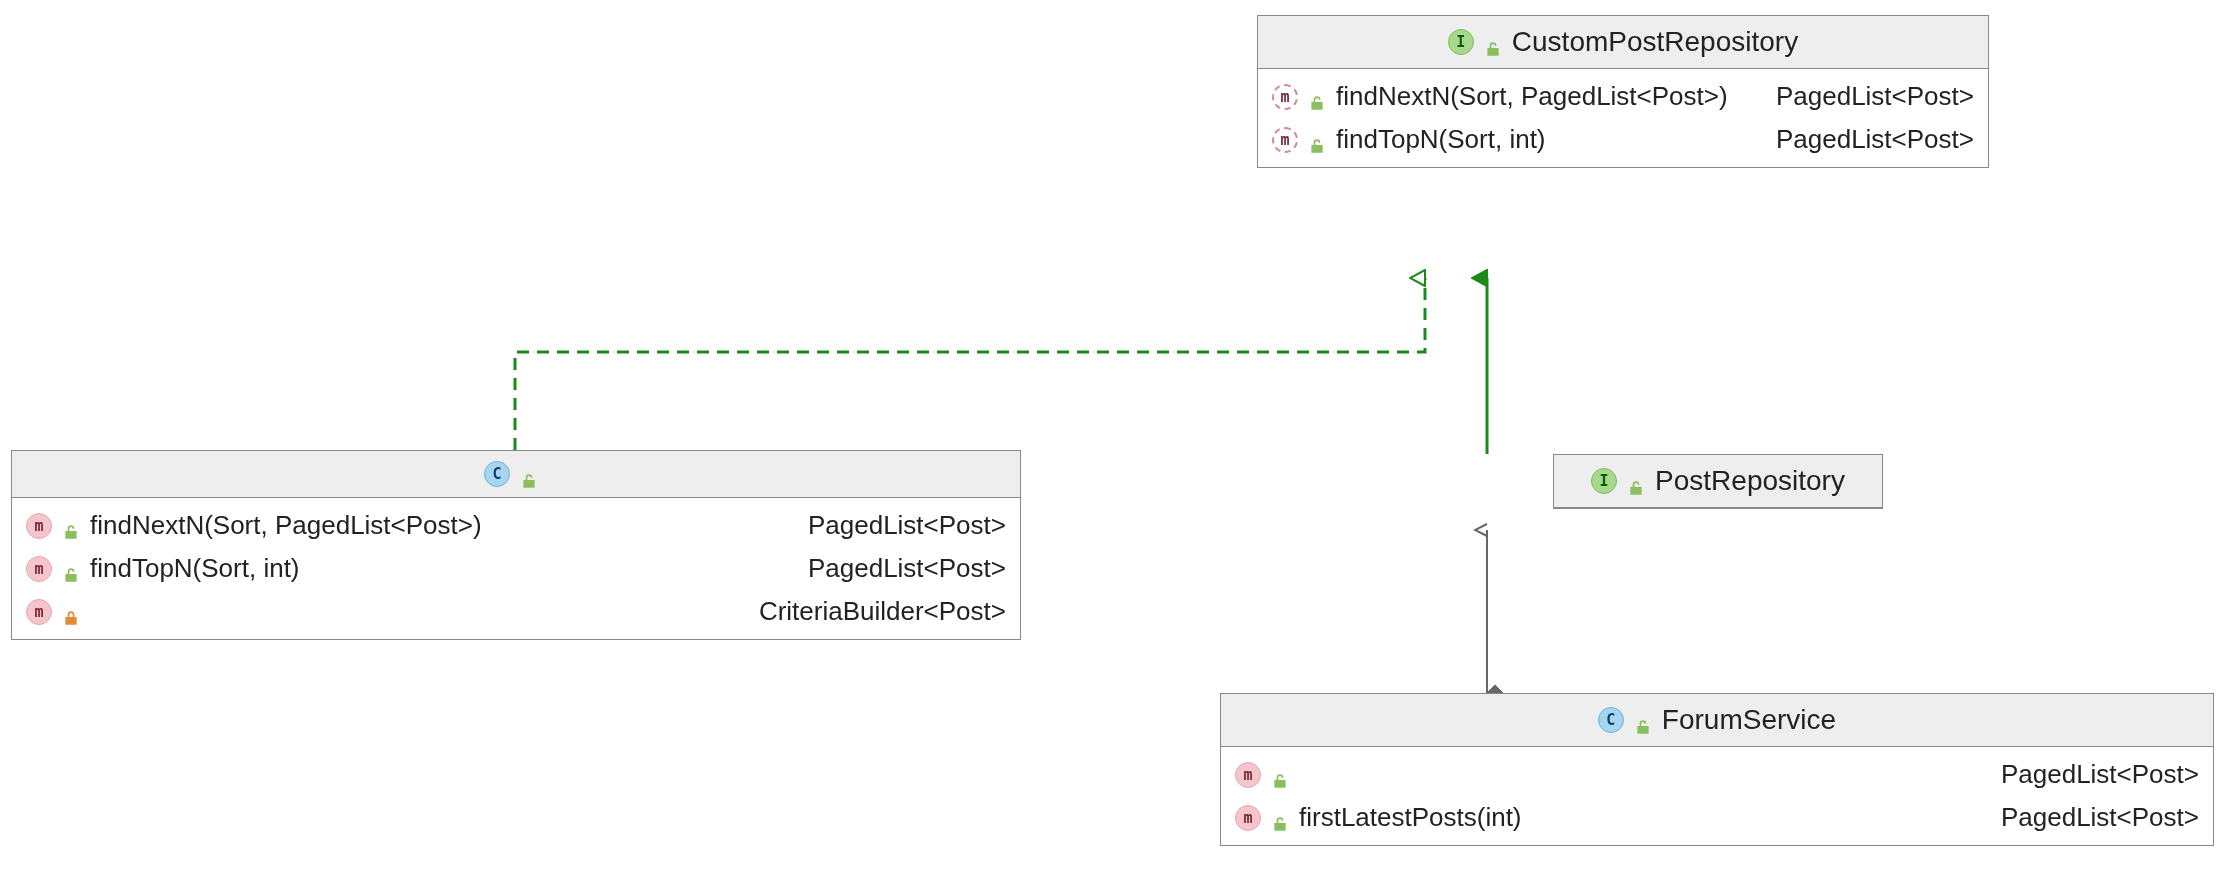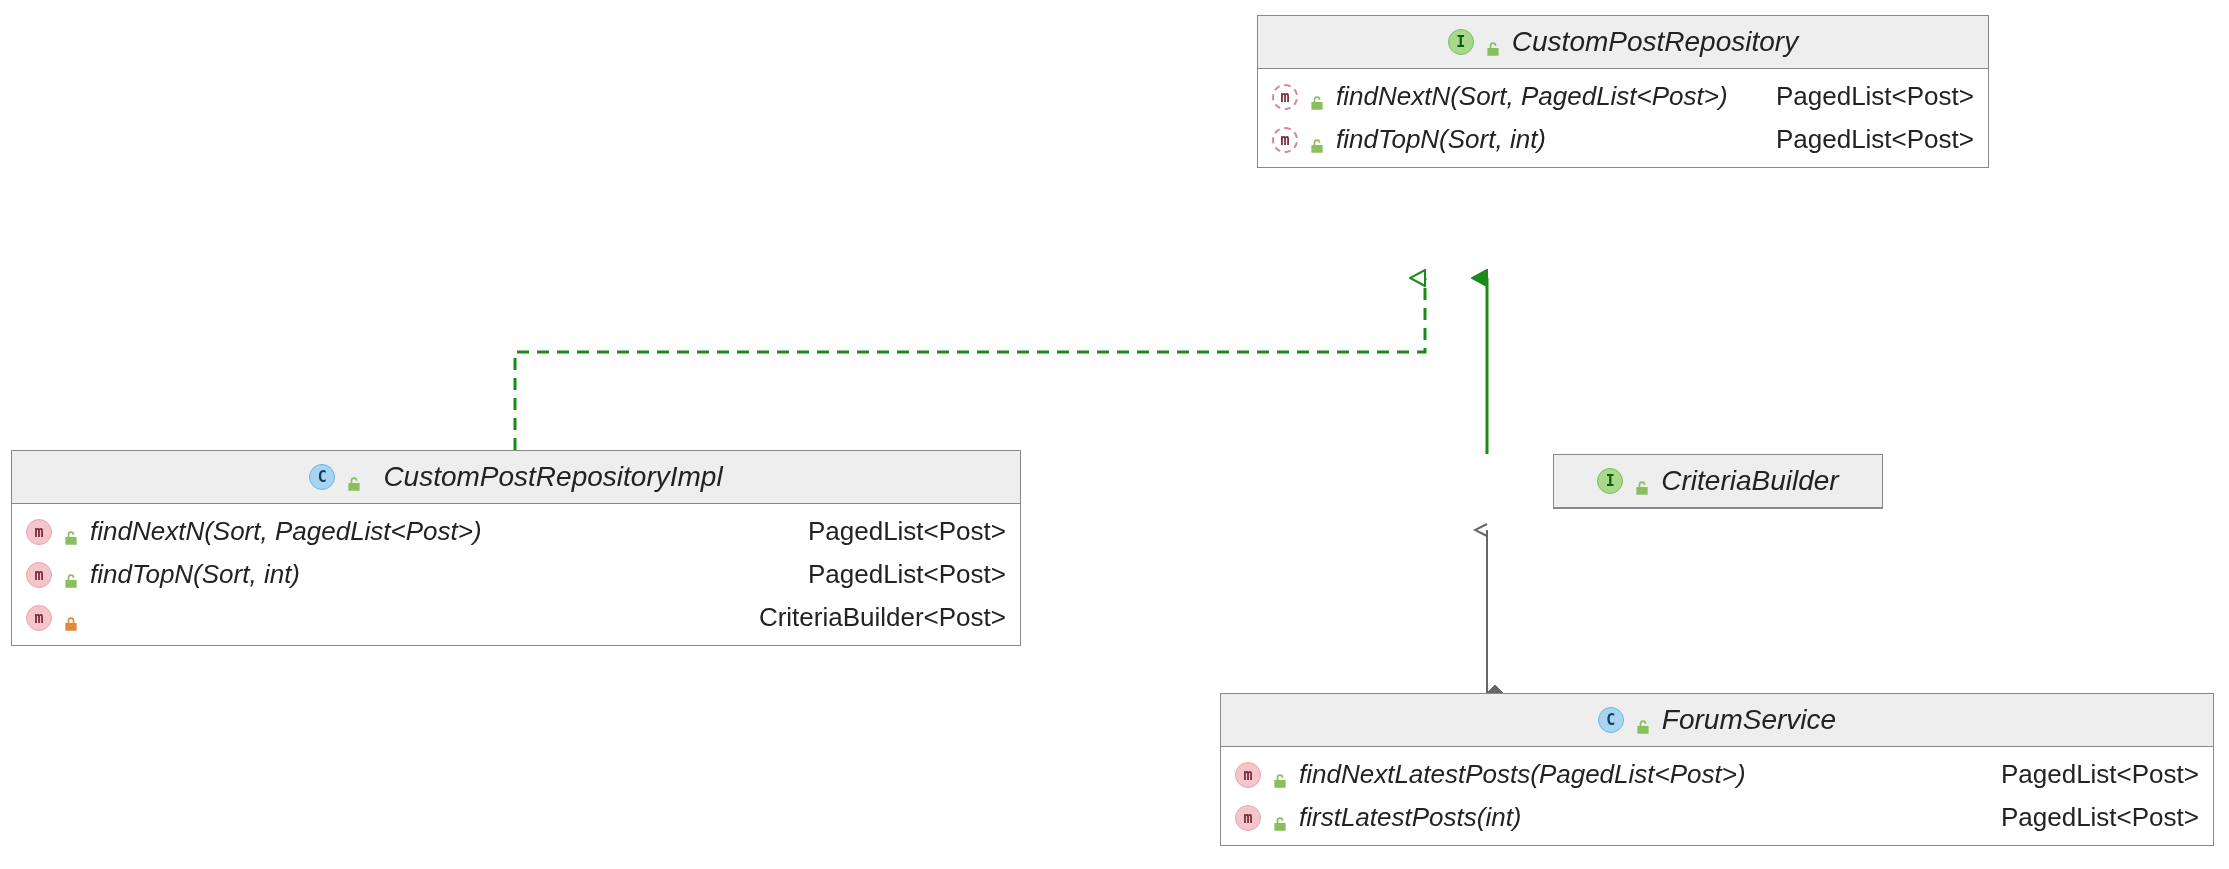--- a/index.html
+++ b/index.html
@@ -63,21 +63,21 @@
   .badge-interface { background: #a7d88c; color: #0b5c0b; border: 1px solid #7bbf5e; }
   .badge-class     { background: #a7d4f0; color: #0b3d5c; border: 1px solid #6bb6e0; }
   .badge-method    { background: #f5c5cc; color: #7a2a37; border: 1px solid #e7a6b0; }
   .badge-method-dashed { background: #fff; color: #7a2a37; border: 2px dashed #d48a96; }
   .unlock-icon, .lock-icon {
     display: inline-block;
     width: 18px;
     height: 18px;
   }
   .unlock-icon svg, .lock-icon svg { width: 100%; height: 100%; }
-  .name { white-space: nowrap; font-style: italic; }
+  .name { white-space: nowrap; }
   .ret  { white-space: nowrap; margin-left: 30px; }
   svg.arrows {
     position: absolute;
     top: 0; left: 0;
     width: 2229px;
     height: 869px;
     pointer-events: none;
   }
 </style>
 </head>
@@ -141,32 +141,31 @@
       </div>
     </div>
   </div>
 
   <div class="uml-box" style="left:1553px; top:454px; width:330px;">
     <div class="uml-header">
       <span class="icon-badge badge-interface">I</span>
       <span class="unlock-icon"><svg viewBox="0 0 16 16">
             <path d="M5 7V5a3 3 0 016 0h-1.5a1.5 1.5 0 00-3 0v2H13v7H3V7h2z" fill="#8bbf5e"></path>
           </svg></span>
-      <span class="name">CriteriaBuilder</span>
+      <span class="name">PostRepository</span>
     </div>
   </div>
 
   <div class="uml-box" style="left:11px; top:450px; width:1010px;">
     <div class="uml-header">
       <span class="icon-badge badge-class">C</span>
       <span class="unlock-icon"><svg viewBox="0 0 16 16">
             <path d="M5 7V5a3 3 0 016 0h-1.5a1.5 1.5 0 00-3 0v2H13v7H3V7h2z" fill="#8bbf5e"></path>
           </svg></span>
       <span class="name"></span>
-      <span class="name">CustomPostRepositoryImpl</span>
     </div>
     <div class="uml-body">
       <div class="uml-row">
         <span class="left">
           <span class="icon-badge badge-method">m</span>
           <span class="unlock-icon"><svg viewBox="0 0 16 16">
                 <path d="M5 7V5a3 3 0 016 0h-1.5a1.5 1.5 0 00-3 0v2H13v7H3V7h2z" fill="#8bbf5e"></path>
               </svg></span>
           <span class="name">findNextN(Sort, PagedList&lt;Post&gt;)</span>
         </span>
@@ -202,21 +201,20 @@
           </svg></span>
       <span class="name">ForumService</span>
     </div>
     <div class="uml-body">
       <div class="uml-row">
         <span class="left">
           <span class="icon-badge badge-method">m</span>
           <span class="unlock-icon"><svg viewBox="0 0 16 16">
                 <path d="M5 7V5a3 3 0 016 0h-1.5a1.5 1.5 0 00-3 0v2H13v7H3V7h2z" fill="#8bbf5e"></path>
               </svg></span>
-          <span class="name">findNextLatestPosts(PagedList&lt;Post&gt;)</span>
         </span>
         <span class="ret">PagedList&lt;Post&gt;</span>
       </div>
       <div class="uml-row">
         <span class="left">
           <span class="icon-badge badge-method">m</span>
           <span class="unlock-icon"><svg viewBox="0 0 16 16">
                 <path d="M5 7V5a3 3 0 016 0h-1.5a1.5 1.5 0 00-3 0v2H13v7H3V7h2z" fill="#8bbf5e"></path>
               </svg></span>
           <span class="name">firstLatestPosts(int)</span>

